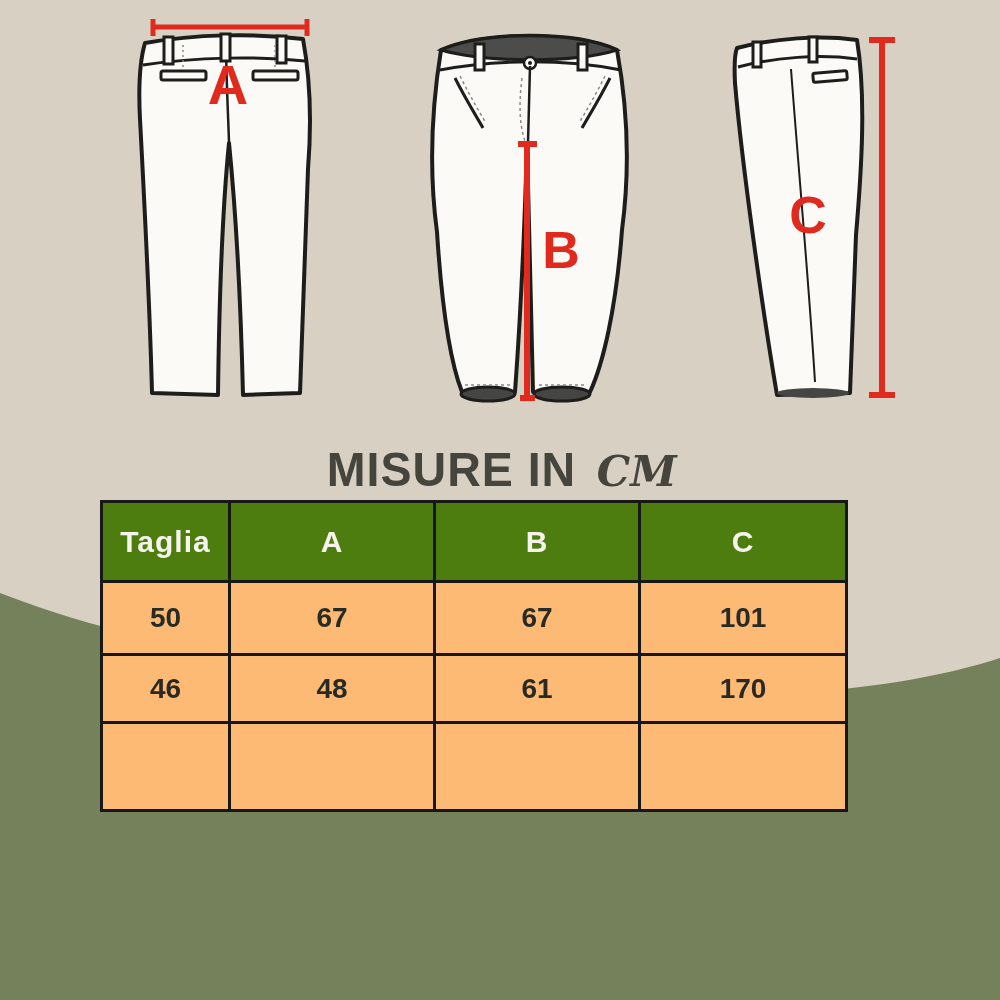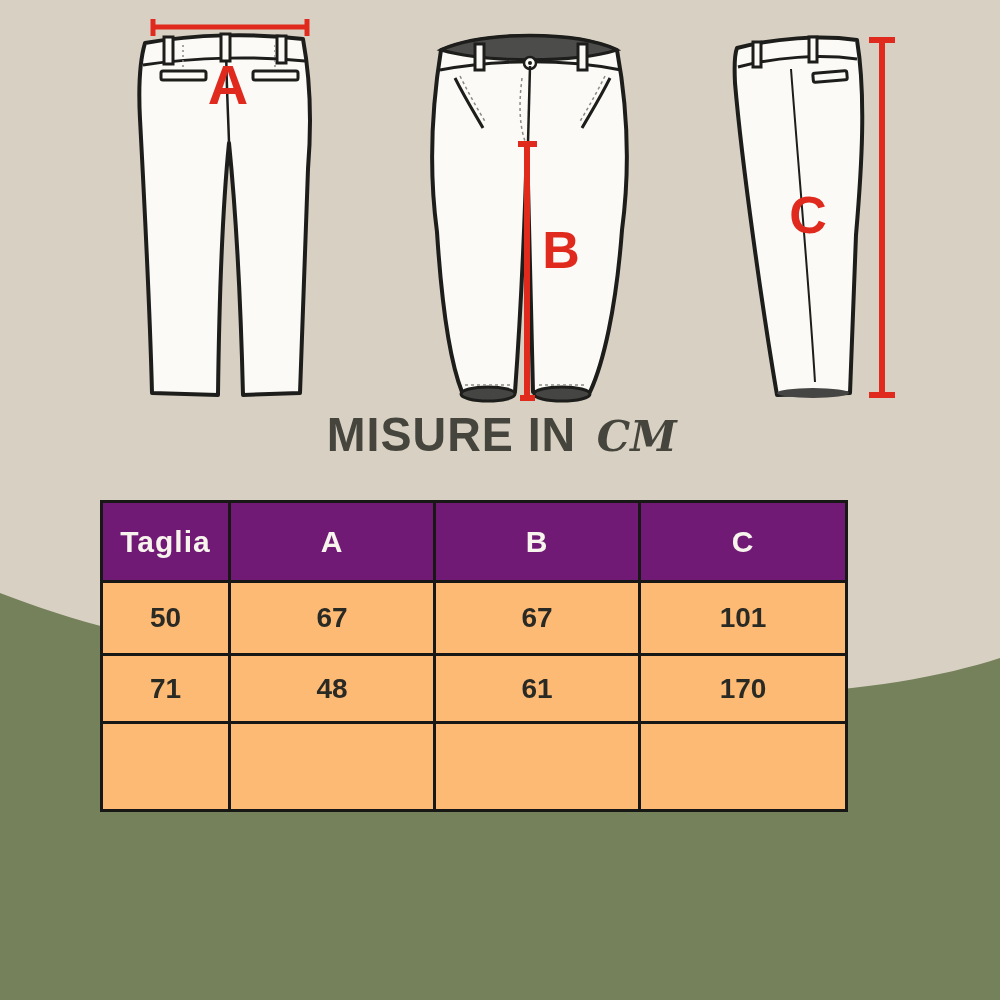--- a/index.html
+++ b/index.html
@@ -13,41 +13,41 @@
   .pant-back{left:105px;top:15px;width:220px;height:390px;}
   .pant-front{left:425px;top:20px;width:215px;height:385px;}
   .pant-side{left:725px;top:25px;width:180px;height:380px;}
   .mletter{
     position:absolute;color:#e02a1e;font-weight:bold;text-align:center;
   }
   .mletter-a{left:195px;top:57px;width:66px;font-size:56px;line-height:56px;}
   .mletter-b{left:530px;top:222px;width:62px;font-size:52px;line-height:56px;}
   .mletter-c{left:777px;top:188px;width:62px;font-size:52px;line-height:54px;}
   .title{
-    position:absolute;left:0;top:407px;width:1000px;text-align:center;
+    position:absolute;left:0;top:442px;width:1000px;text-align:center;
     color:#45453d;white-space:nowrap;
   }
   .title-main{
     font-size:48px;font-weight:bold;letter-spacing:1px;display:inline-block;
     transform:scaleX(0.97);
   }
   .title-unit{
     font-family:"DejaVu Serif",serif;font-style:italic;font-weight:bold;
     font-size:42px;margin-left:12px;display:inline-block;
   }
   table.size-table{
     position:absolute;left:100px;top:500px;width:745px;
     border-collapse:collapse;table-layout:fixed;
   }
   .size-table th,.size-table td{
     border:3px solid #171715;text-align:center;vertical-align:middle;
     padding:0;
   }
   .size-table th{
-    background:#701a75;color:#f6f4ec;font-size:30px;font-weight:bold;
+    background:#4d7c0f;color:#f6f4ec;font-size:30px;font-weight:bold;
     letter-spacing:1px;
   }
   .size-table td{
     background:#fdba74;color:#2a2a25;font-size:28px;font-weight:bold;
   }
   .size-table thead tr{height:80px;}
   .size-table tbody tr{height:73px;}
   .size-table tbody tr:nth-child(2){height:68px;}
   .size-table tbody tr:last-child{height:88px;}
 </style>
@@ -167,21 +167,21 @@
       </tr>
     </thead>
     <tbody>
       <tr>
         <td>50</td>
         <td>67</td>
         <td>67</td>
         <td>101</td>
       </tr>
       <tr>
-        <td>71</td>
+        <td>46</td>
         <td>48</td>
         <td>61</td>
         <td>170</td>
       </tr>
       <tr>
         <td></td>
         <td></td>
         <td></td>
         <td></td>
       </tr>

